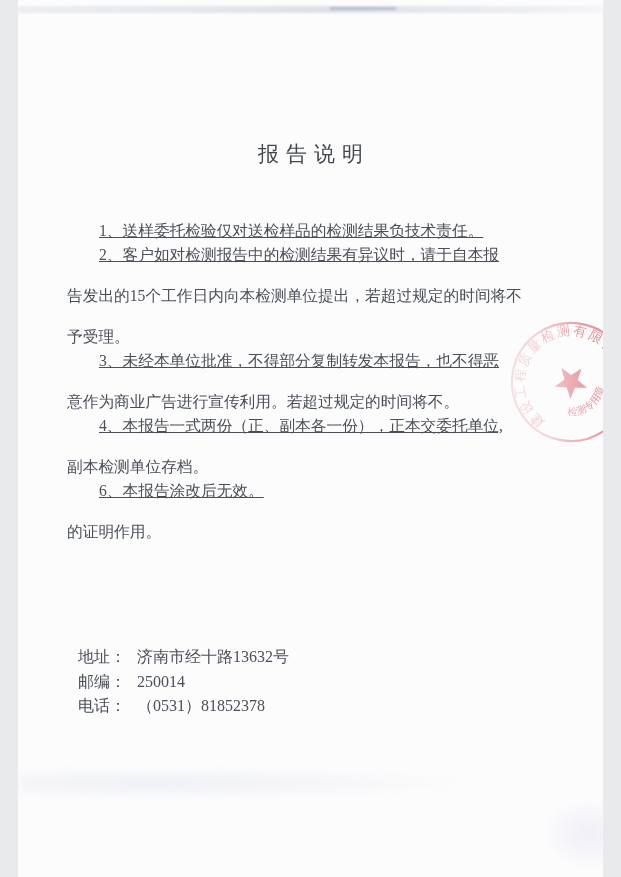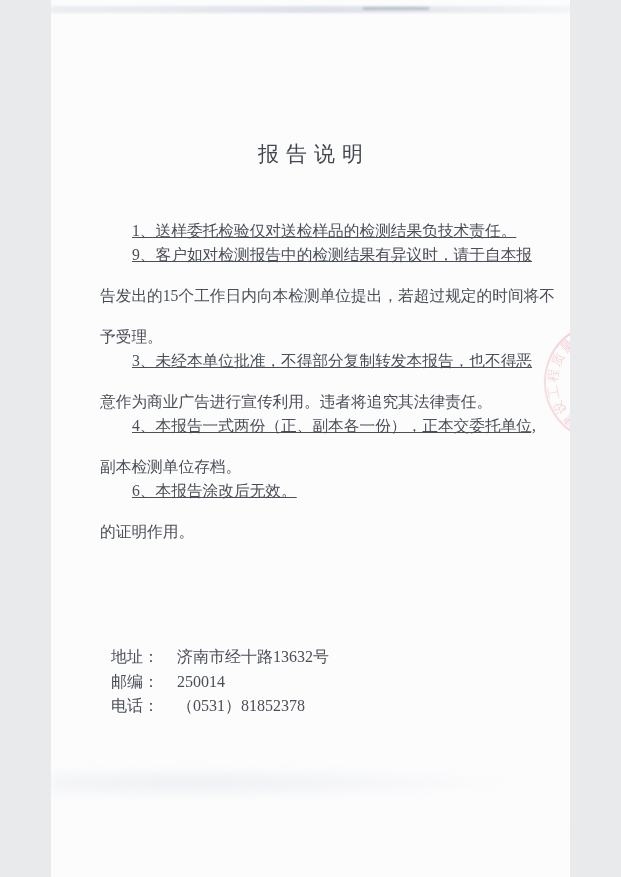--- a/index.html
+++ b/index.html
@@ -1,18 +1,18 @@
 <!DOCTYPE html>
 <html><head>
 <meta charset="utf-8">
 <style>
   html,body{margin:0;padding:0;background:#e9eaec;}
   .page{
     position:relative;
-    width:519px;height:877px;
+    width:585px;height:877px;
     margin:0 auto;
     background:#fcfcfd;
     overflow:hidden;
     font-family:"Liberation Serif","DejaVu Serif",serif;
   }
   
   .scan-top{
     position:absolute;top:6px;left:0;width:100%;height:7px;
     background:linear-gradient(to right,
       rgba(198,204,214,.30), rgba(212,218,226,.52) 18%,
@@ -51,21 +51,21 @@
     color:#4a4f57;
   }
   .body-text .line{white-space:nowrap;margin-top:22px;}
   .body-text .indent{padding-left:32px;}
   .body-text .para-start{margin-top:5px;text-decoration:underline;}
   .contact{
     position:absolute;left:60px;top:645px;
     font-size:16px;line-height:24.6px;
     color:#4a4f57;
   }
-  .contact .value{margin-left:18px;}
+  .contact .value{margin-left:11px;}
   .seal{
     position:absolute;left:468px;top:297px;width:170px;height:170px;
     opacity:.85;filter:blur(.35px);
     pointer-events:none;
   }
 </style>
 </head>
 <body>
 
 <div class="page">
@@ -73,25 +73,25 @@
   <div class="scan-top"></div>
   <div class="scan-dash"></div>
   <div class="scan-edge-line"></div>
   <div class="scan-smudge-a"></div>
   <div class="scan-smudge-b"></div>
 
   <div class="title">报告说明</div>
 
   <div class="body-text">
     <div class="line indent para-start">1、送样委托检验仅对送检样品的检测结果负技术责任。</div>
-    <div class="line indent para-start">9、客户如对检测报告中的检测结果有异议时，请于自本报</div>
+    <div class="line indent para-start">2、客户如对检测报告中的检测结果有异议时，请于自本报</div>
     <div class="line">告发出的15个工作日内向本检测单位提出，若超过规定的时间将不</div>
     <div class="line">予受理。</div>
     <div class="line indent para-start">3、未经本单位批准，不得部分复制转发本报告，也不得恶</div>
-    <div class="line">意作为商业广告进行宣传利用。违者将追究其法律责任。</div>
+    <div class="line">意作为商业广告进行宣传利用。若超过规定的时间将不。</div>
     <div class="line indent para-start">4、本报告一式两份（正、副本各一份），正本交委托单位,</div>
     <div class="line">副本检测单位存档。</div>
     <div class="line indent para-start">6、本报告涂改后无效。</div>
     <div class="line">的证明作用。</div>
   </div>
 
   <div class="contact">
     <div class="line"><span>地址：</span><span class="value">济南市经十路13632号</span></div>
     <div class="line"><span>邮编：</span><span class="value">250014</span></div>
     <div class="line"><span>电话：</span><span class="value">（0531）81852378</span></div>

